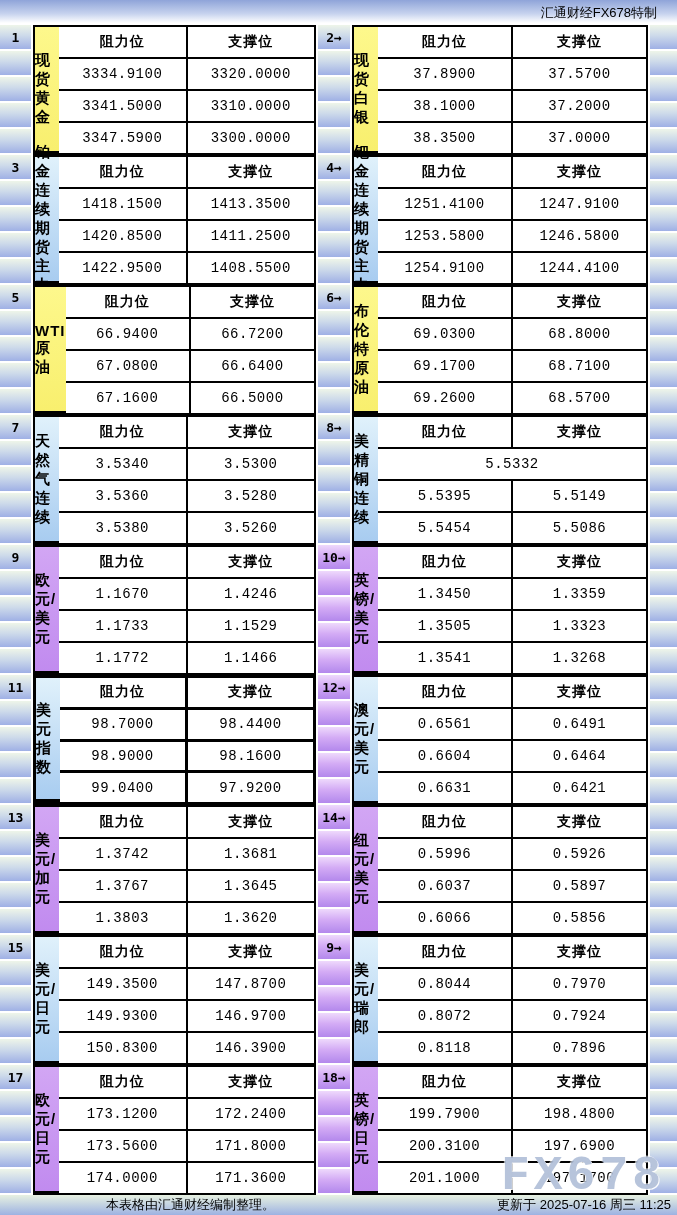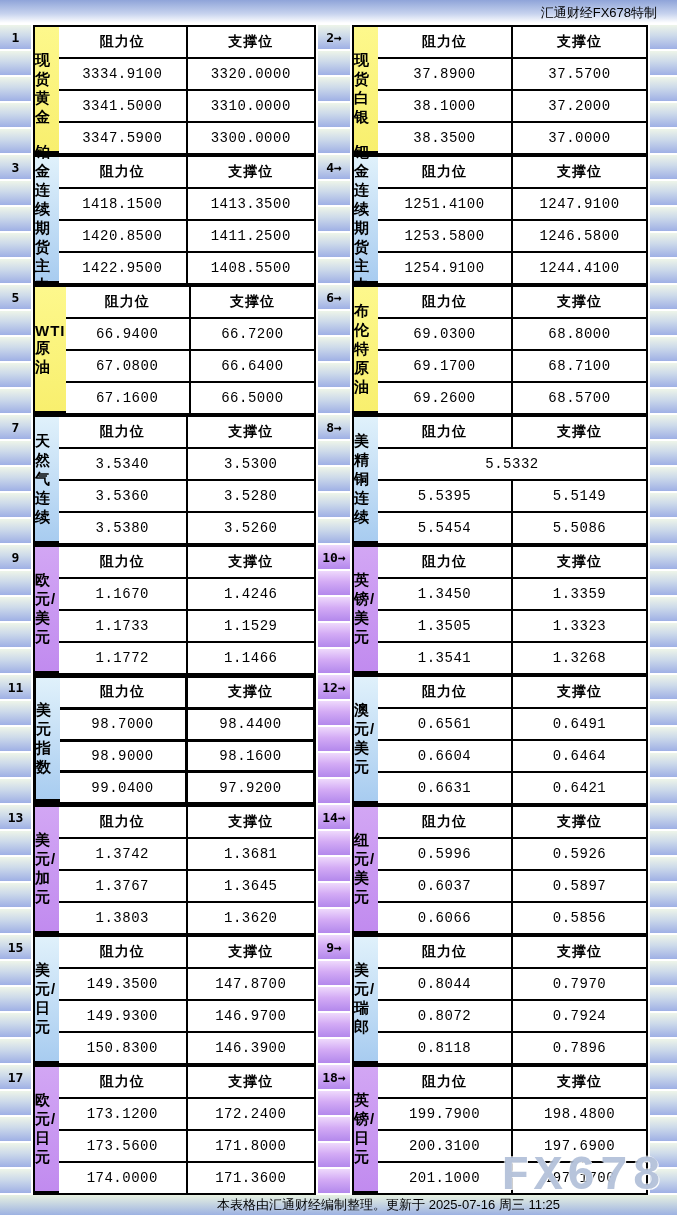--- a/index.html
+++ b/index.html
@@ -33,21 +33,21 @@
   .c-purple{background:linear-gradient(180deg,#d2a6f4 0%,#c18bef 100%);}
   .tbl{flex:1;display:flex;flex-direction:column;justify-content:center;}
   .tr{flex:1;display:flex;border-bottom:2px solid #000;}
   .tr:last-child{border-bottom:none;}
   .panel.heavy .tr{border-bottom-width:3px;}
   .td{flex:1;display:flex;align-items:center;justify-content:center;border-right:2px solid #000;overflow:hidden;}
   .td:last-child{border-right:none;}
   .panel.heavy .td{border-right-width:3px;}
   .hd{font-weight:bold;font-size:14px;letter-spacing:1px;}
   .val{font-family:"Liberation Mono",monospace;font-size:14px;letter-spacing:0.5px;}
-  .footer{height:20px;box-sizing:border-box;display:flex;align-items:center;justify-content:center;
+  .footer{height:20px;box-sizing:border-box;display:flex;align-items:center;justify-content:space-between;
           background:linear-gradient(180deg,#e7f1e1 0%,#9db2e2 100%);
           font-size:13px;padding:0 6px 0 106px;}
   .watermark{position:absolute;right:12px;bottom:12px;font-size:48px;font-weight:bold;letter-spacing:4px;
              color:rgba(163,179,209,0.78);
              text-shadow:1px 1px 0 rgba(255,255,255,0.95),-1px -1px 0 rgba(255,255,255,0.6);
              font-family:Liberation Mono, monospace;pointer-events:none;}
 </style>
 </head>
 <body>
 

